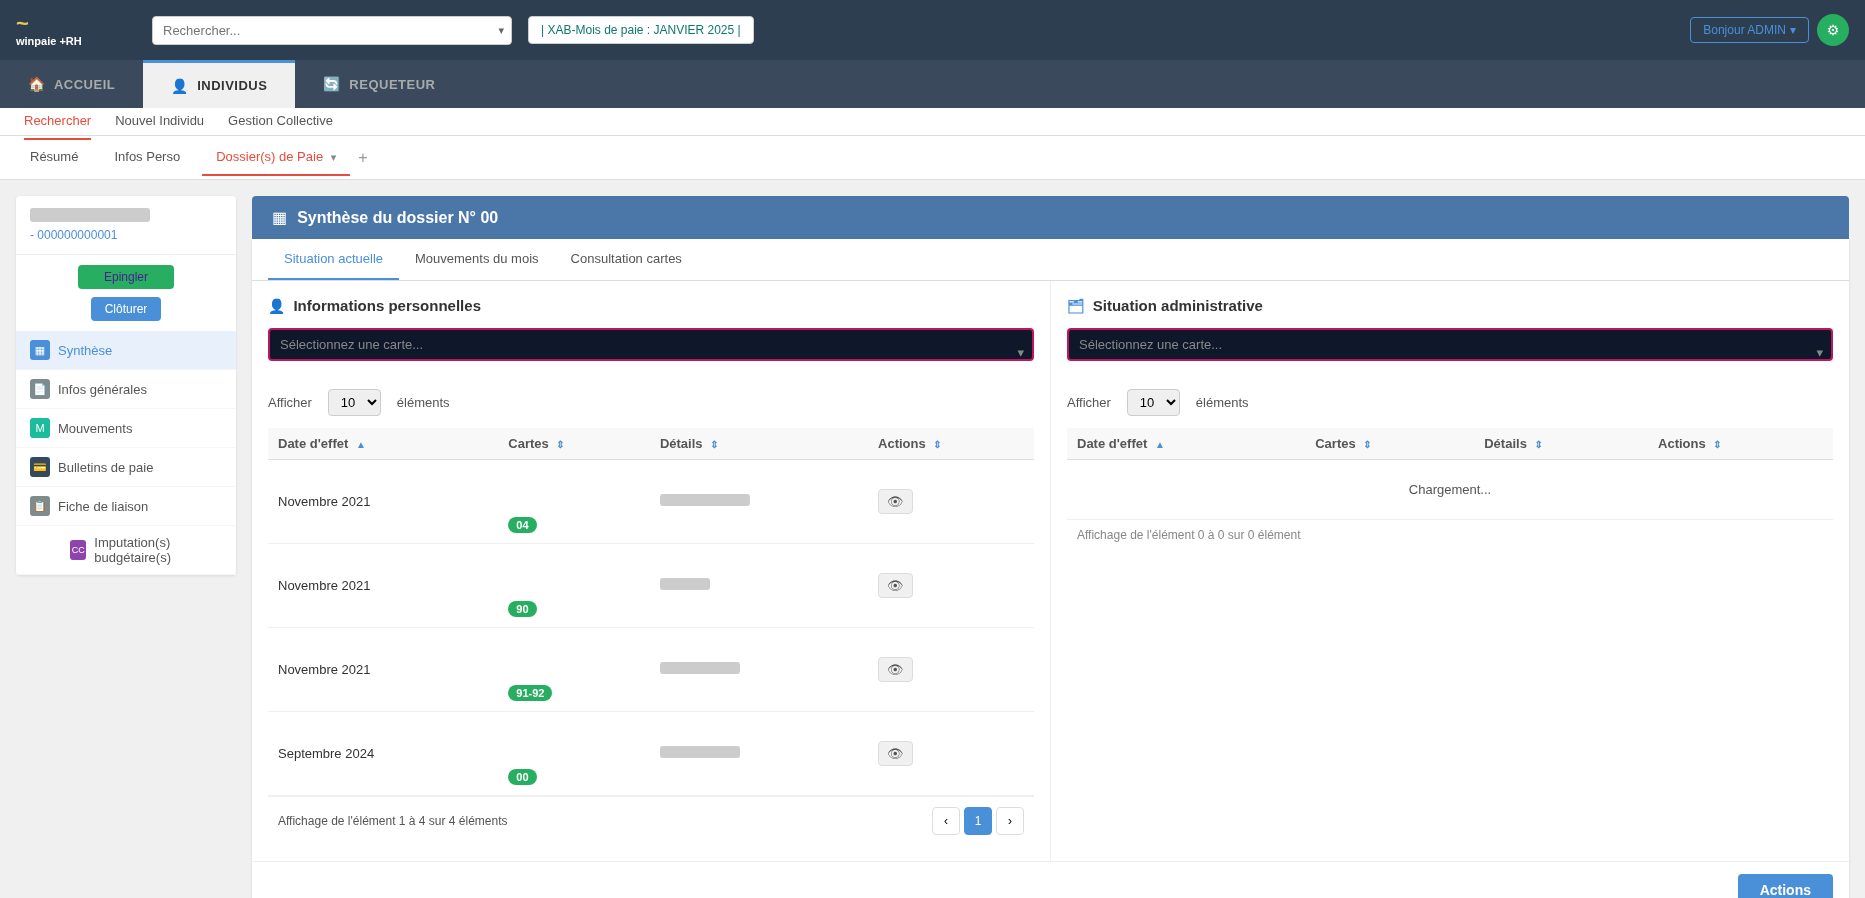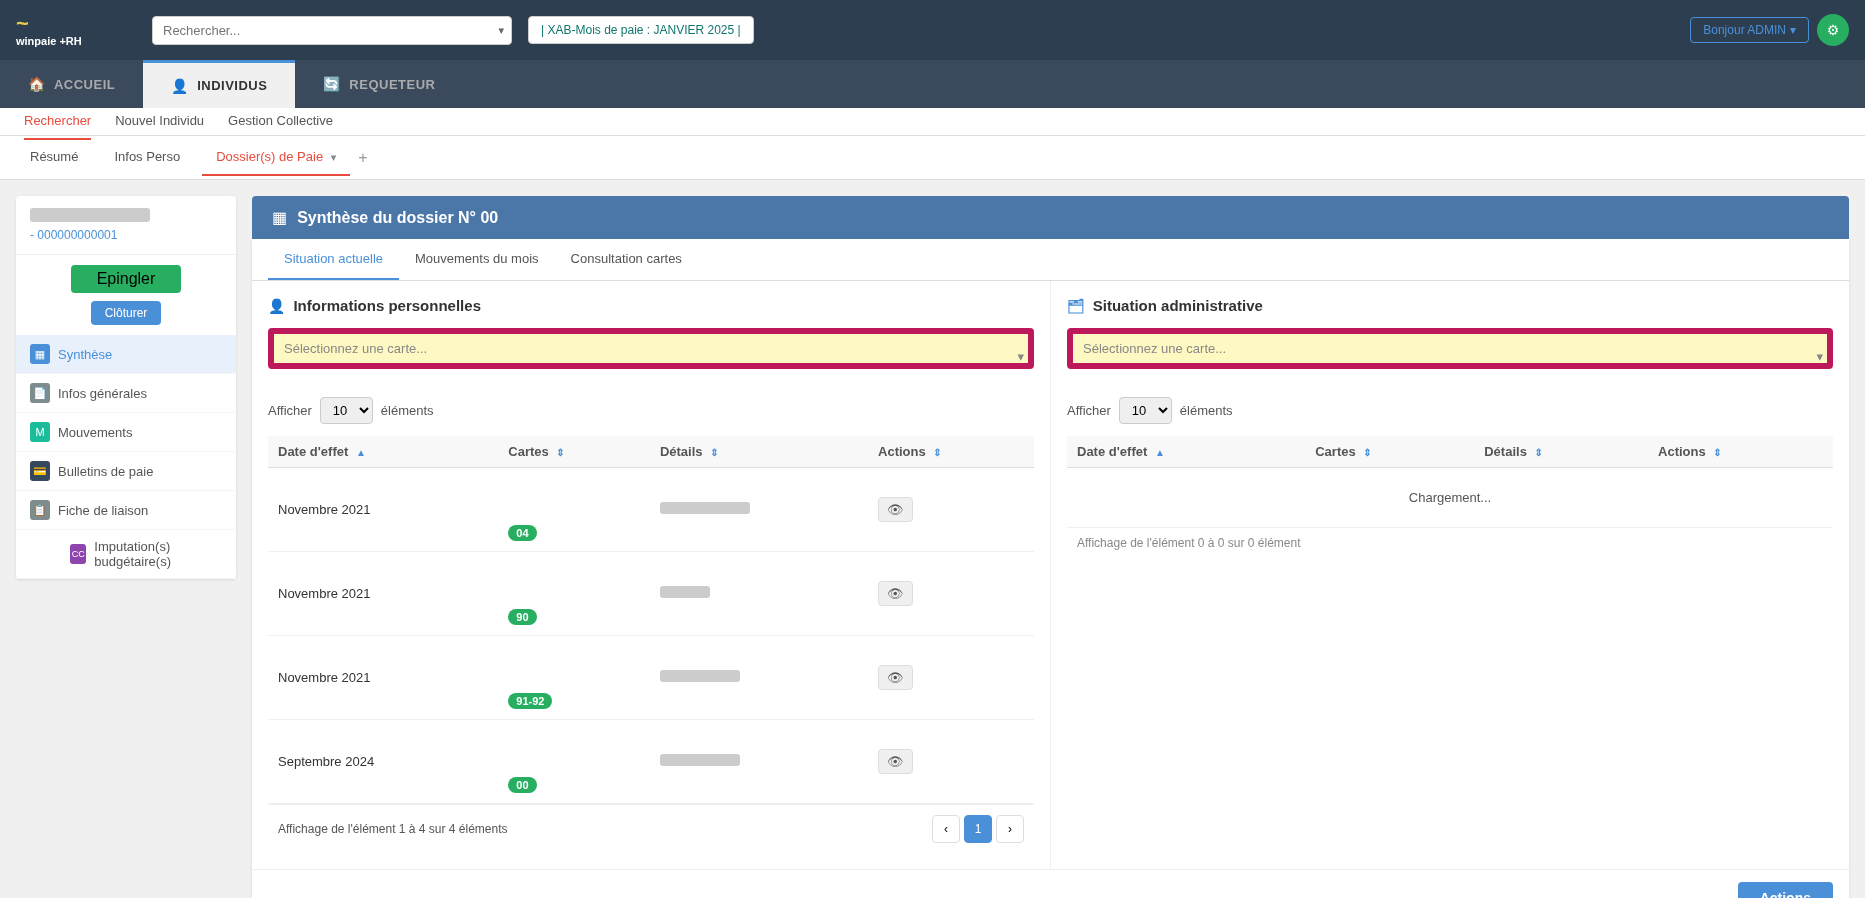--- a/index.html
+++ b/index.html
@@ -189,26 +189,26 @@
     }
     .sidebar-actions {
       display: flex;
       flex-direction: column;
       align-items: center;
       gap: 8px;
       padding: 10px;
     }
     .btn-epingler {
       background: #27ae60;
-      color: #000000;
+      color: #4c1d95;
       border: none;
       padding: 5px 26px;
       border-radius: 4px;
       cursor: pointer;
-      font-size: 16px;
+      font-size: 12px;
     }
     .btn-cloturer {
       background: #4a90d9;
       color: #fff;
       border: none;
       padding: 5px 14px;
       border-radius: 4px;
       cursor: pointer;
       font-size: 12px;
     }
@@ -301,25 +301,25 @@
       font-weight: bold;
       color: #333;
       margin-bottom: 14px;
     }
     .col-section-icon { color: #4a90d9; font-size: 14px; }
 
     
     .select-dropdown {
       width: 100%;
       padding: 7px 10px;
-      border: 6px solid #be185d;
+      border: 2px solid #be185d;
       border-radius: 4px;
       font-size: 13px;
       color: #888;
-      background: #fef9c3;
+      background: #0f172a;
       appearance: none;
       cursor: pointer;
       margin-bottom: 14px;
     }
     .select-wrapper {
       position: relative;
       margin-bottom: 14px;
     }
     .select-wrapper::after {
       content: "▾";
@@ -328,21 +328,21 @@
       top: 50%;
       transform: translateY(-50%);
       color: #888;
       pointer-events: none;
     }
 
     
     .afficher-row {
       display: flex;
       align-items: center;
-      gap: 8px;
+      gap: 16px;
       margin-bottom: 12px;
       font-size: 13px;
       color: #555;
     }
     .afficher-select {
       padding: 4px 8px;
       border: 1px solid #ccc;
       border-radius: 4px;
       font-size: 13px;
     }

